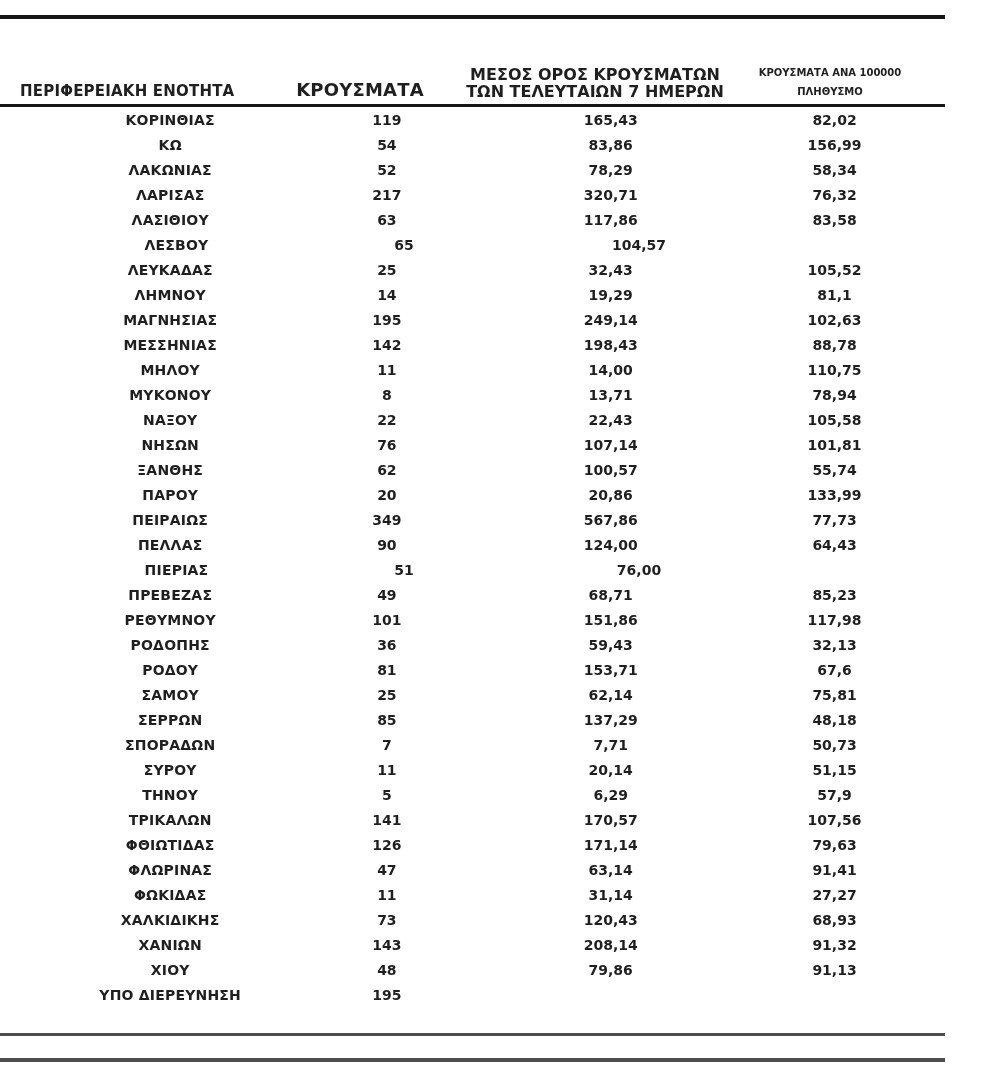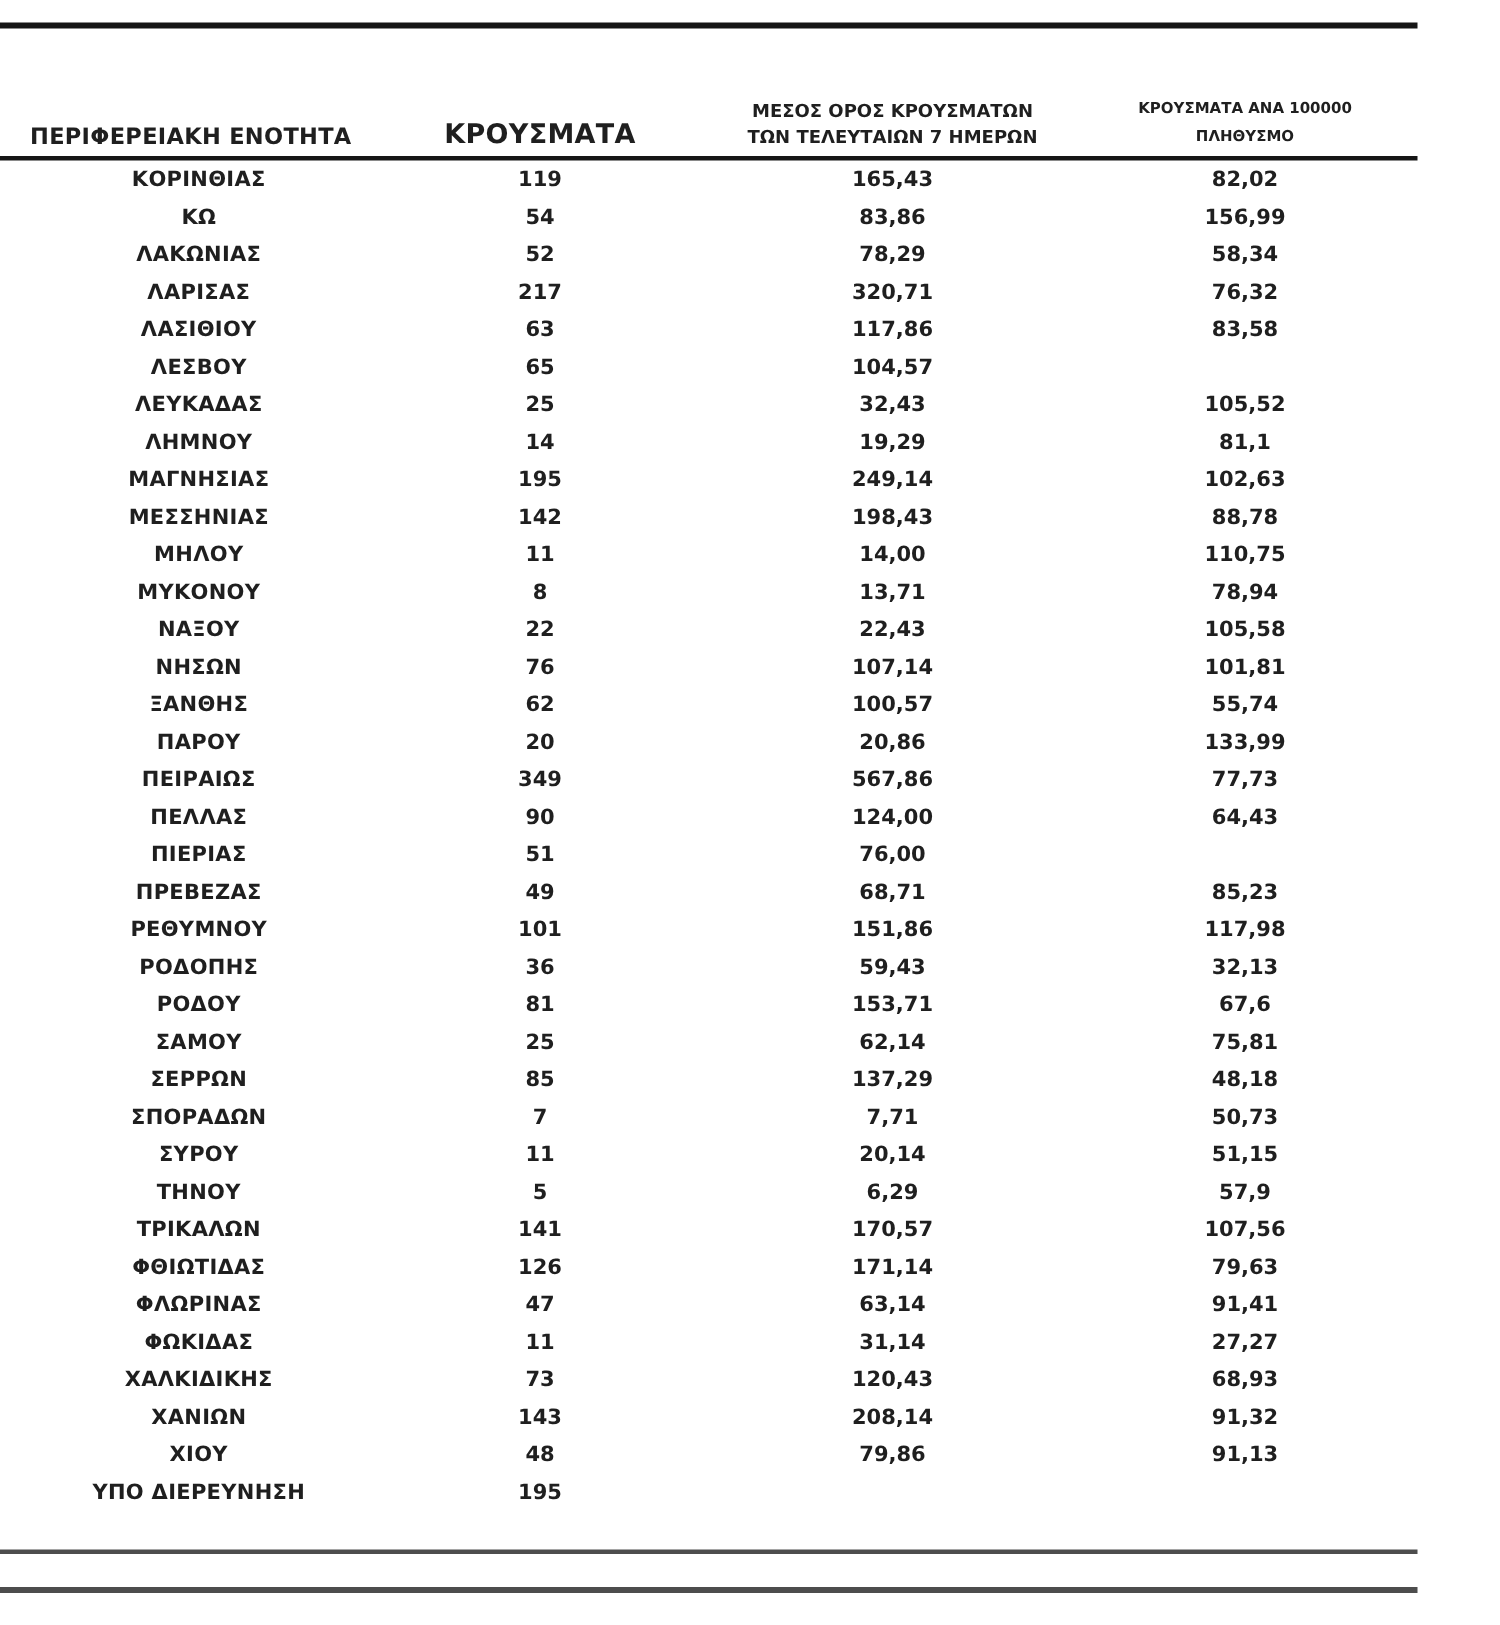--- a/index.html
+++ b/index.html
@@ -32,39 +32,39 @@
     left: 0;
     width: 925px;
     height: 50px;
     display: flex;
     align-items: flex-end;
     font-weight: bold;
   }
   .th { box-sizing: border-box; text-align: center; }
   .th1 { width: 265px; text-align: left; padding-left: 20px; font-size: 15px; letter-spacing: 0.2px; padding-bottom: 2px; margin-top: 36px; }
   .th2 { width: 190px; font-size: 18px; letter-spacing: 0.2px; padding-bottom: 2px; }
-  .th3 { width: 280px; font-size: 12px; line-height: 17px; padding-bottom: 2px; }
+  .th3 { width: 280px; font-size: 16px; line-height: 17px; padding-bottom: 2px; }
   .th4 { width: 190px; font-size: 10px; line-height: 19px; padding-bottom: 1px; }
   .th3 span, .th4 span { display: block; }
 
   .tbody {
     position: absolute;
     top: 108px;
     left: 0;
     width: 925px;
   }
   .trow {
     display: flex;
     height: 25px;
     line-height: 25px;
     font-size: 14px;
     font-weight: bold;
   }
   .td { box-sizing: border-box; text-align: center; overflow: hidden; white-space: nowrap; }
-  .td1 { width: 265px; letter-spacing: 0.2px; }
+  .td1 { width: 265px; letter-spacing: 0.2px; margin-left: 44px; }
   .td2 { width: 190px; }
   .td3 { width: 280px; }
   .td4 { width: 190px; }
 </style>
 </head>
 <body>
 
 <div class="page">
 
   <div class="rule rule-top"></div>

